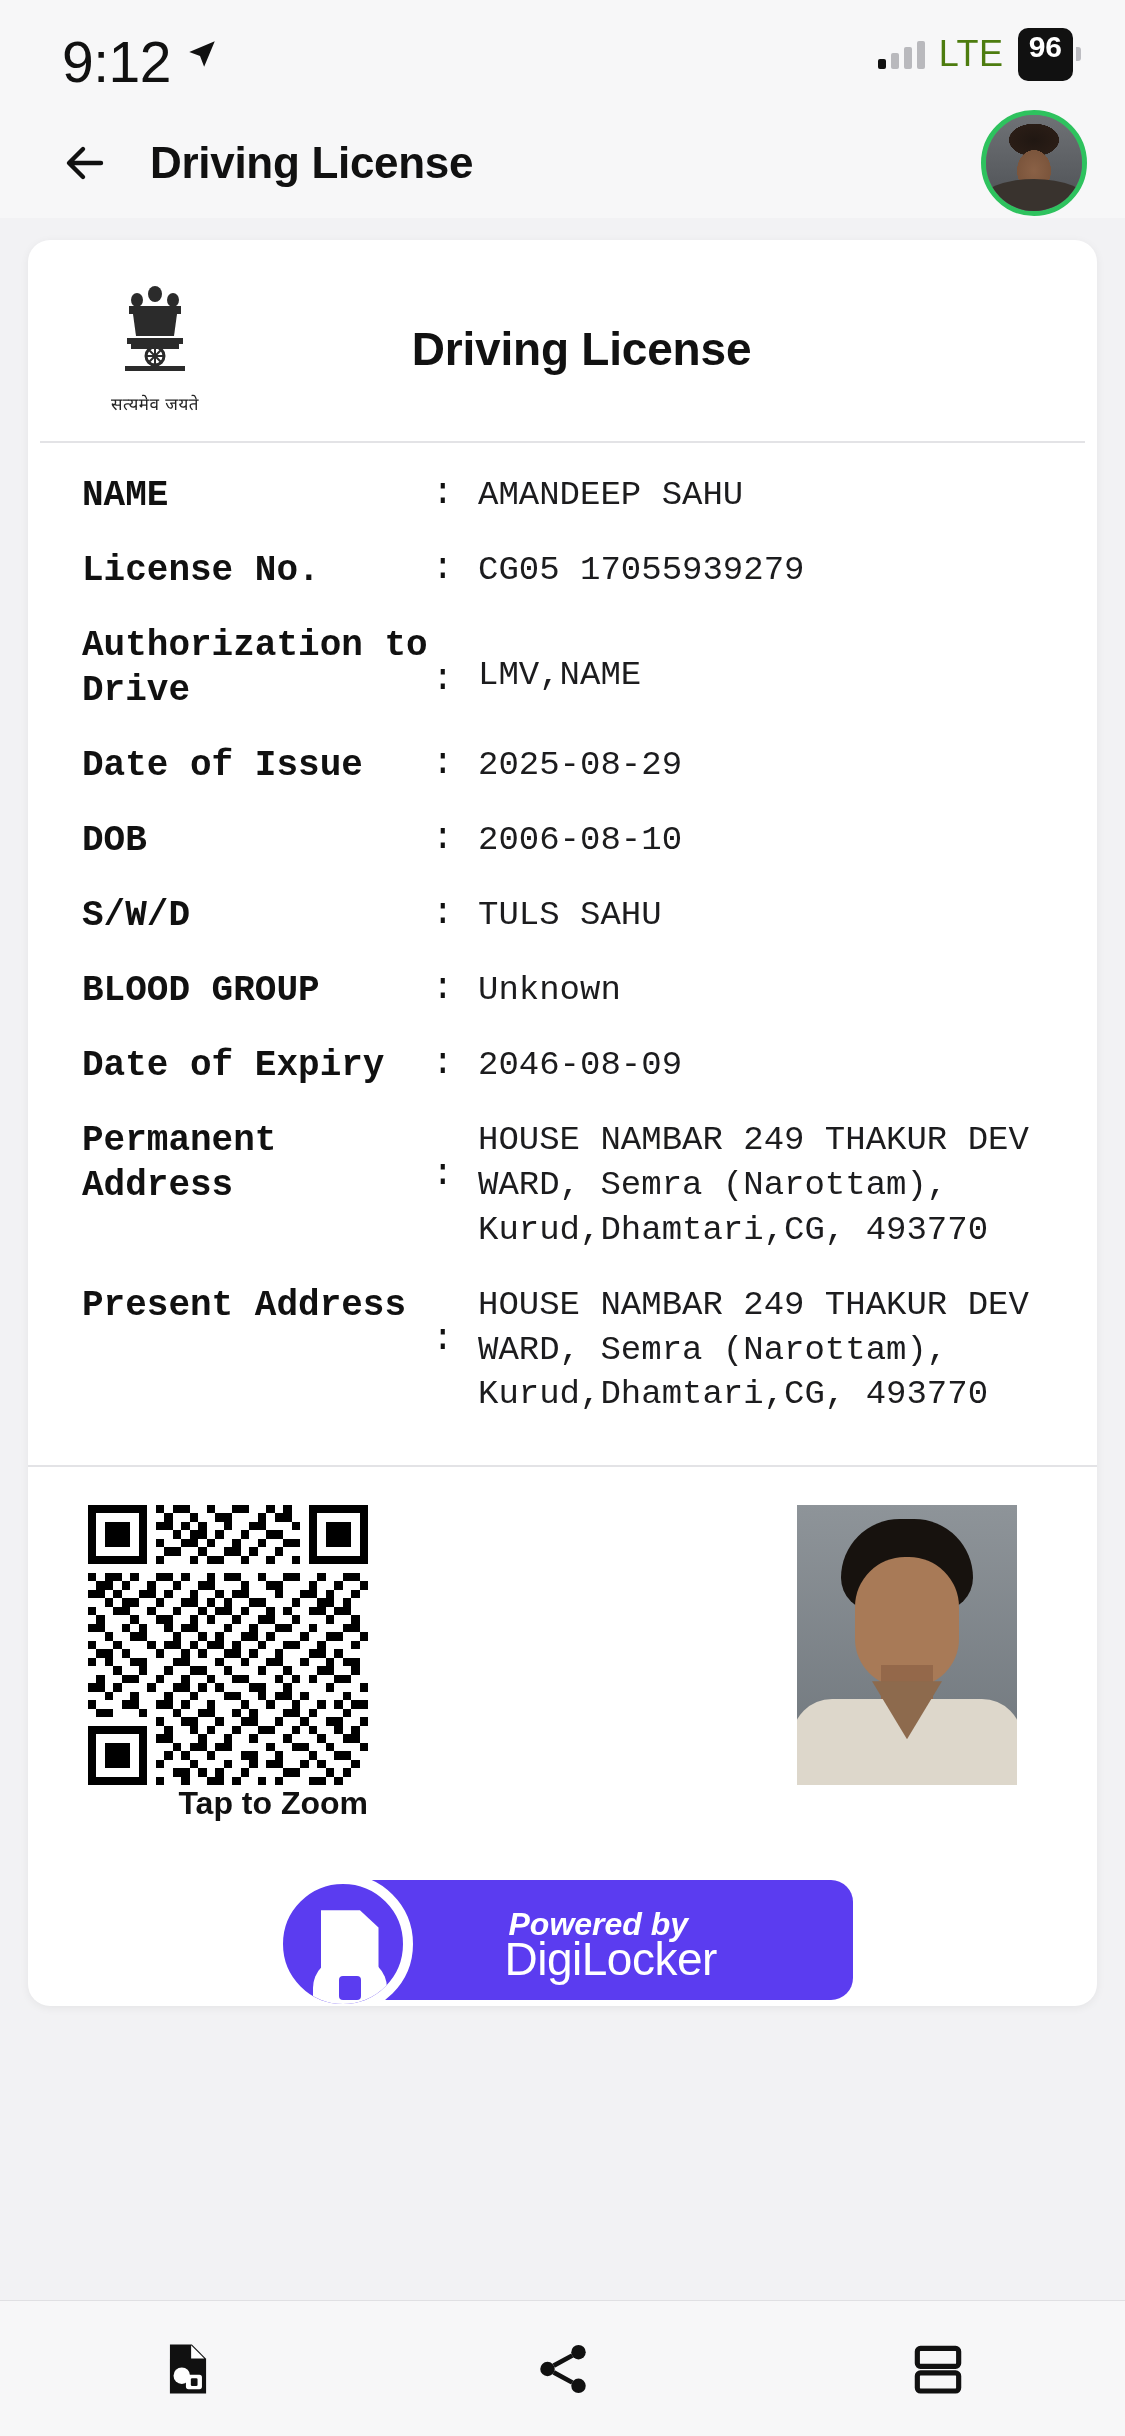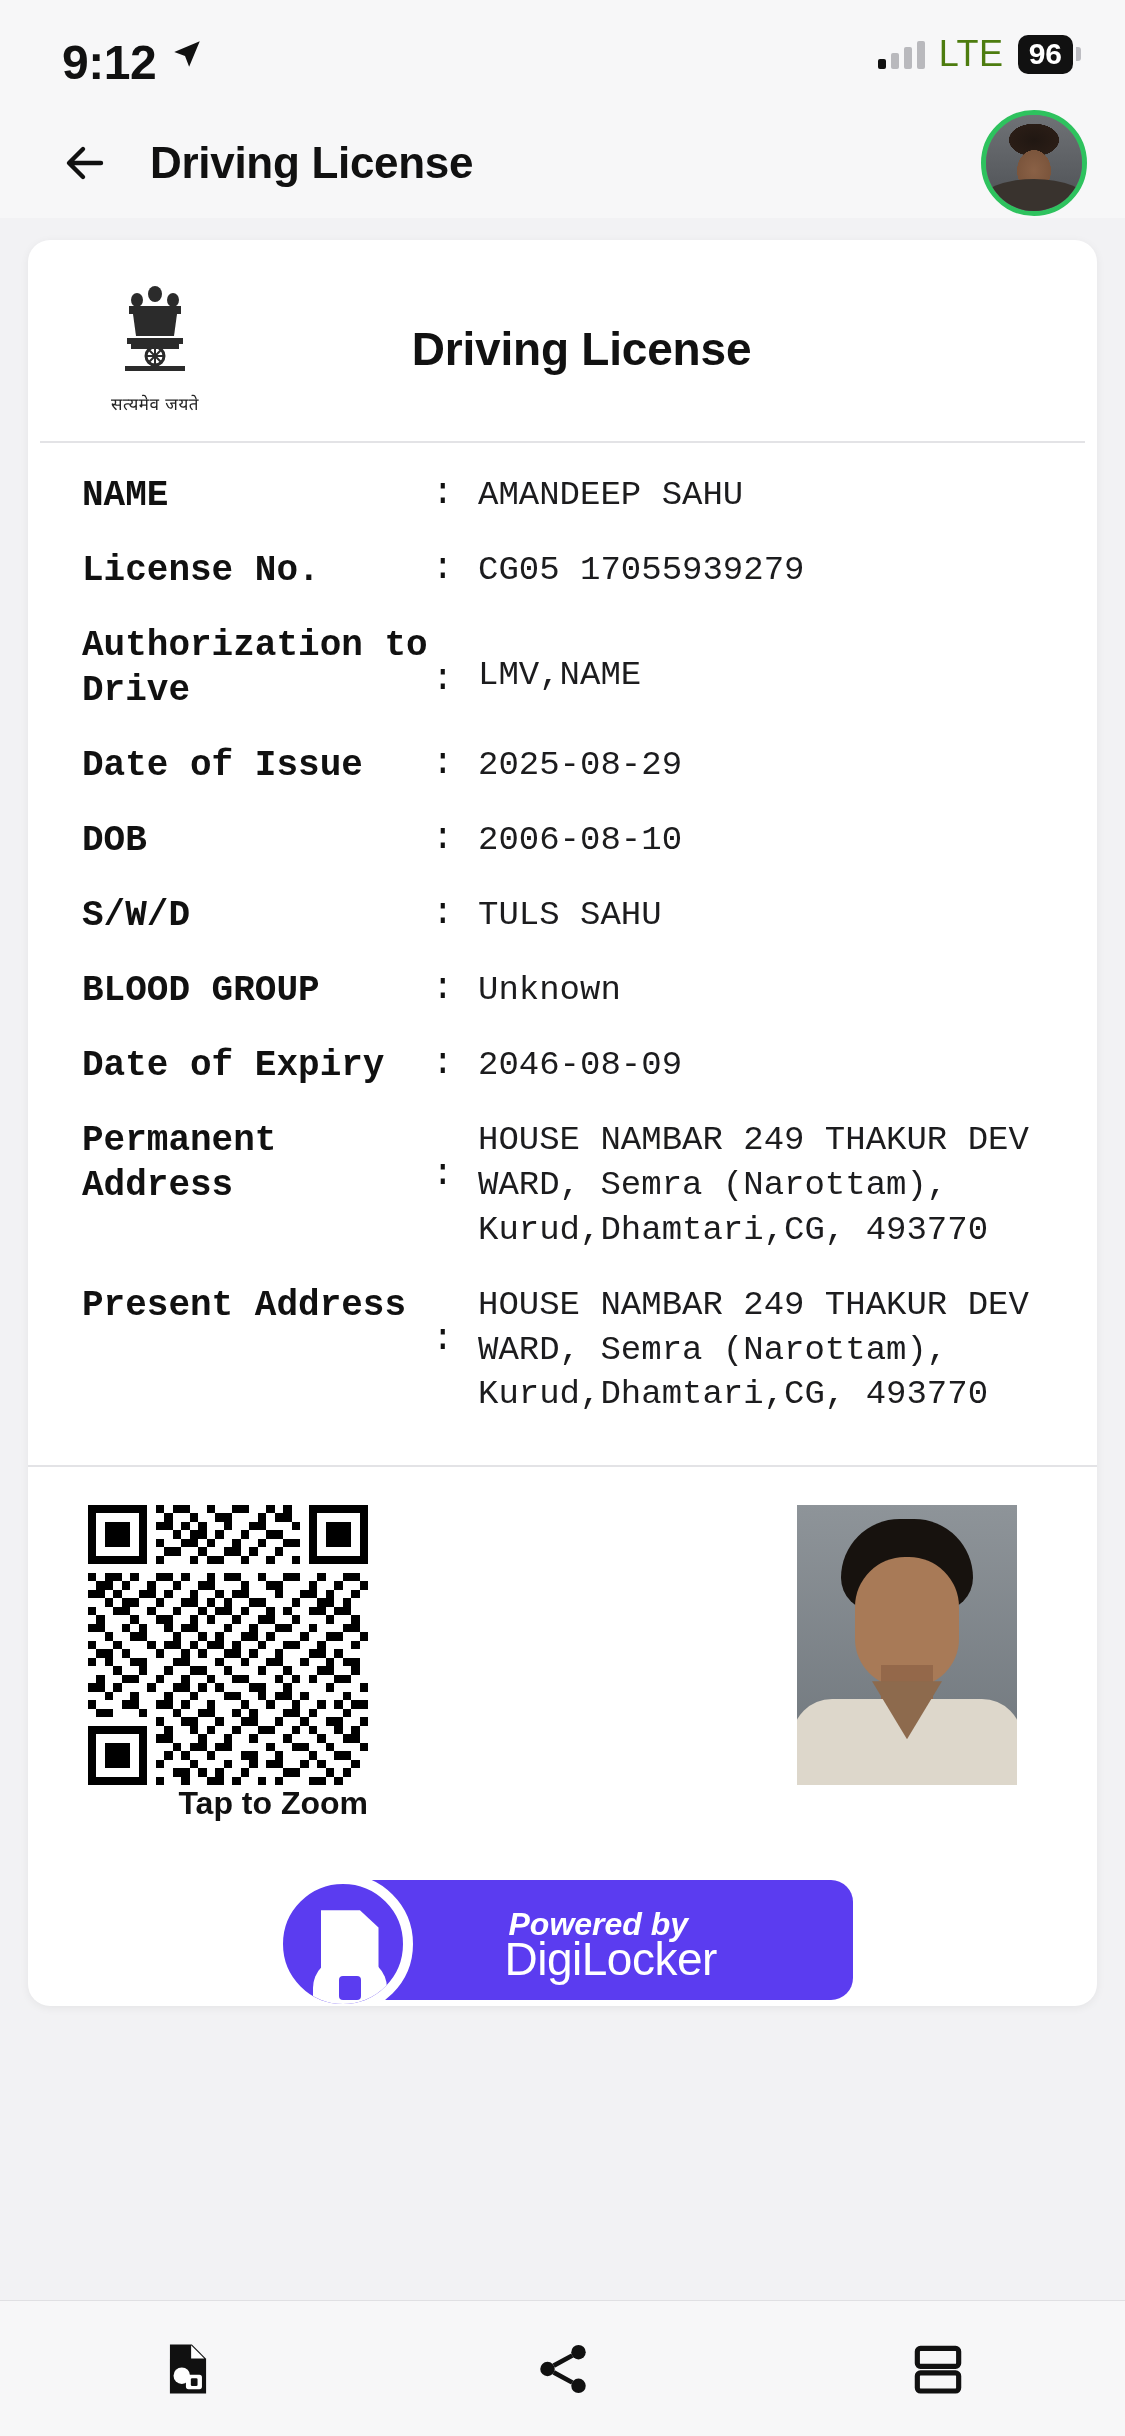--- a/index.html
+++ b/index.html
@@ -28,22 +28,22 @@
     padding: 0 52px 0 62px;
     background: #f7f7f8;
     flex: 0 0 auto;
   }
   .status-left {
     display: flex;
     align-items: center;
     gap: 14px;
   }
   .clock {
-    font-size: 48px;
-    font-weight: 700;
+    font-size: 57px;
+    font-weight: 400;
     color: #111;
     letter-spacing: -0.5px;
     margin-top: 16px;
   }
   .loc-arrow { width: 34px; height: 34px; display: block; }
   .status-right {
     display: flex;
     align-items: center;
     gap: 14px;
   }
@@ -68,21 +68,21 @@
     font-weight: 500;
     color: #4d7c0f;
     letter-spacing: 0.5px;
   }
   .battery {
     background: #111;
     color: #fff;
     font-size: 30px;
     font-weight: 700;
     border-radius: 10px;
-    padding: 4px 11px 5px;
+    padding: 4px 11px 19px;
     line-height: 1;
     position: relative;
   }
   .battery::after {
     content: "";
     position: absolute;
     right: -8px;
     top: 50%;
     transform: translateY(-50%);
     width: 5px;

